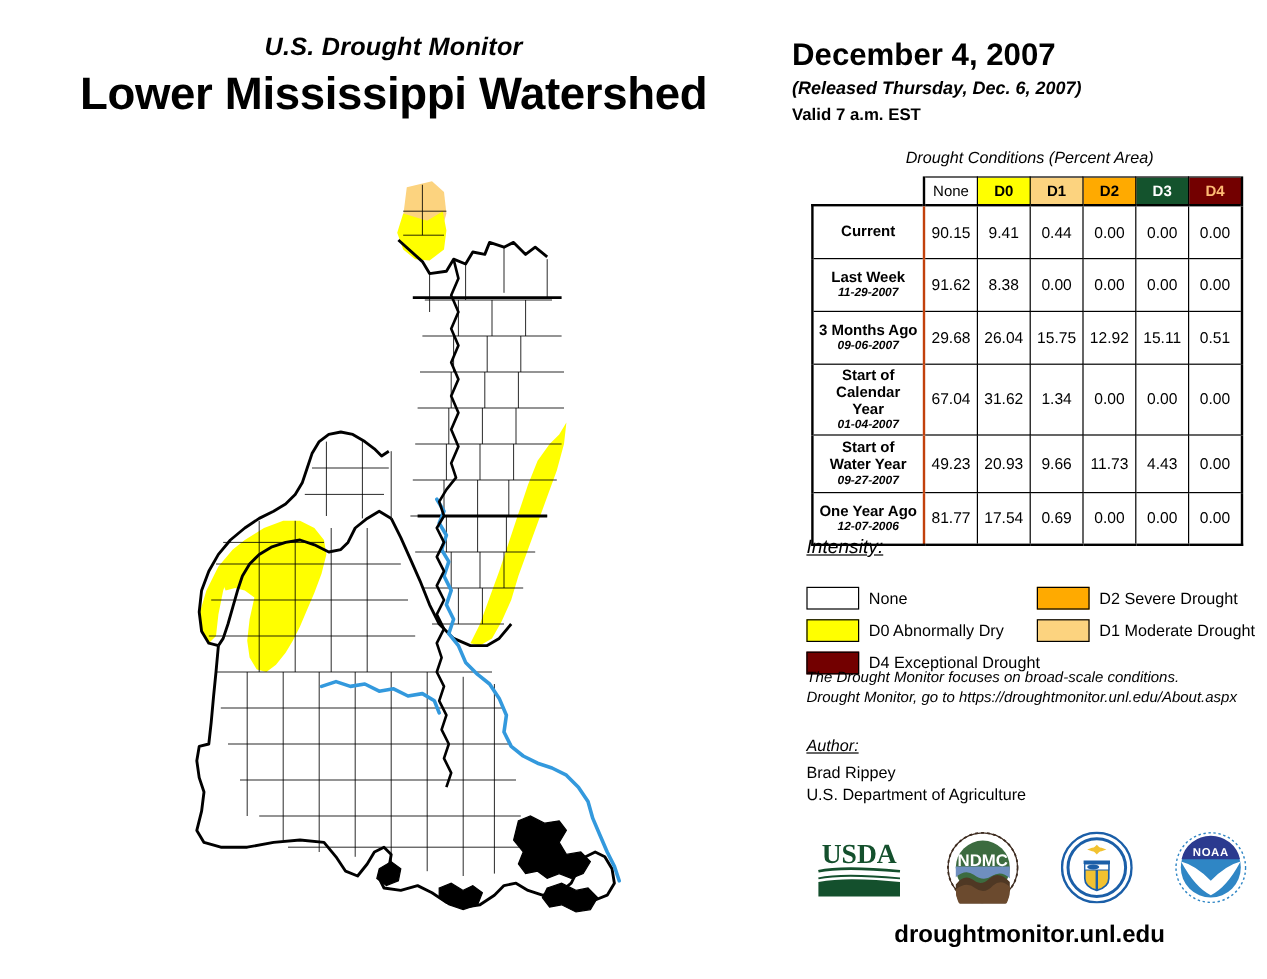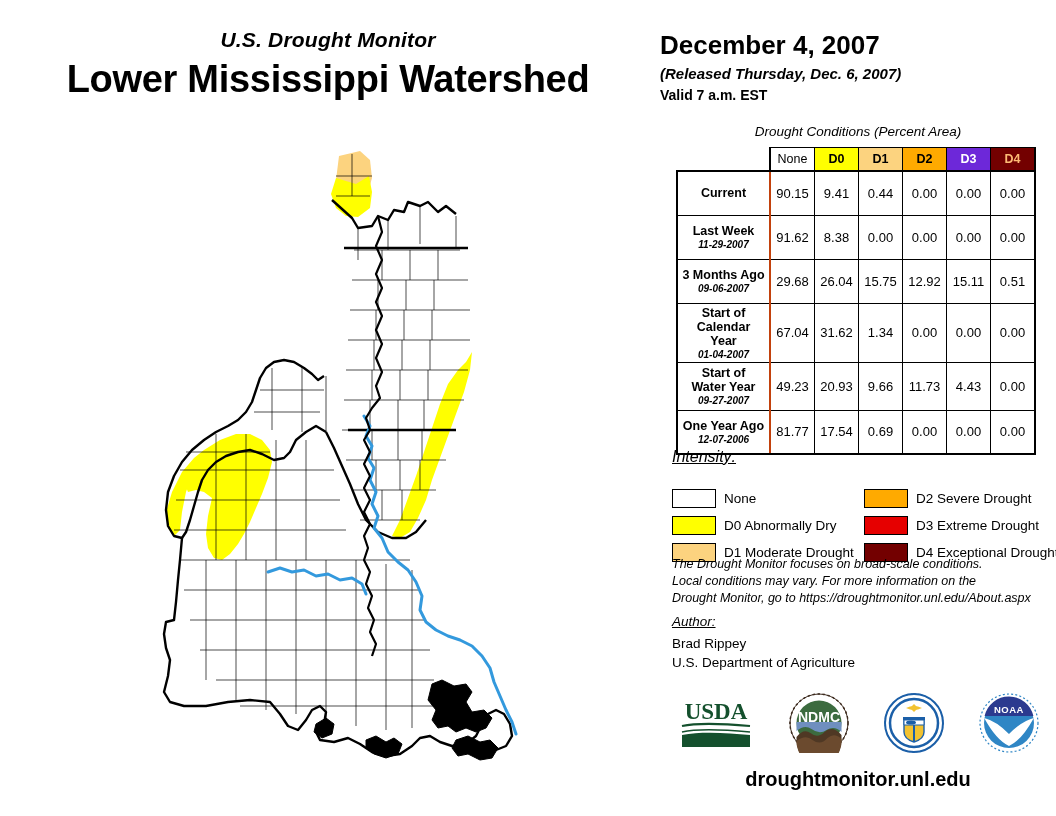--- a/index.html
+++ b/index.html
@@ -24,21 +24,21 @@
   #stats-table{position:absolute;left:676px;top:147px;border-collapse:collapse;
                font-size:12.5px;background:#fff;}
   #stats-table td,#stats-table th{border:1px solid #000;text-align:center;
                vertical-align:middle;padding:0;}
   #stats-table .corner{border:none;width:92px;}
   #stats-table thead th{height:22px;font-size:12.5px;font-weight:bold;width:43px;}
   #stats-table thead th.none-h{font-weight:normal;background:#fff;color:#000;}
   #stats-table thead th.d0{background:#FFFF00;color:#000;}
   #stats-table thead th.d1{background:#FCD37F;color:#000;}
   #stats-table thead th.d2{background:#FFAA00;color:#000;}
-  #stats-table thead th.d3{background:#6d28d9;color:#fff;margin-left:24px;}
+  #stats-table thead th.d3{background:#14532d;color:#fff;margin-left:24px;}
   #stats-table thead th.d4{background:#730000;color:#fdba74;}
   #stats-table tbody tr{height:44px;}
   #stats-table tbody tr.tall{height:48px;}
   #stats-table td.rowlab{font-weight:bold;font-size:12.5px;line-height:1.12;
             padding:2px 4px;border-left:2px solid #000;border-right:2px solid #c2410c;}
   #stats-table td.rowlab .dt{display:block;font-size:10px;font-style:italic;
             font-weight:bold;margin-top:1px;}
   #stats-table td.val{font-size:13px;}
   #stats-table .thick-top{border-top:2px solid #000;}
   #stats-table .thick-bot{border-bottom:2px solid #000;}
@@ -168,37 +168,32 @@
       </div>
       <div class="legend-item">
         <span class="swatch" style="background: rgb(255, 170, 0);"></span>
         <span class="legend-label">D2 Severe Drought</span>
       </div>
       <div class="legend-item">
         <span class="swatch" style="background: rgb(255, 255, 0);"></span>
         <span class="legend-label">D0 Abnormally Dry</span>
       </div>
       <div class="legend-item">
-        <span class="swatch" style="background: rgb(230, 0, 0);"></span>
-        <span class="legend-label">D3 Extreme Drought</span>
-      </div>
-      <div class="legend-item">
         <span class="swatch" style="background: rgb(252, 211, 127);"></span>
         <span class="legend-label">D1 Moderate Drought</span>
       </div>
       <div class="legend-item">
         <span class="swatch" style="background: rgb(115, 0, 0);"></span>
         <span class="legend-label">D4 Exceptional Drought</span>
       </div>
     </div>
 </div>
 
 <div id="disclaimer">
   <div>The Drought Monitor focuses on broad-scale conditions.</div>
-  <div>Local conditions may vary. For more information on the</div>
   <div>Drought Monitor, go to https://droughtmonitor.unl.edu/About.aspx</div>
 </div>
 
 <div id="author-block">
   <div id="author-title">Author:</div>
   <div>Brad Rippey</div>
   <div>U.S. Department of Agriculture</div>
 </div>
 
 <div id="logos">

